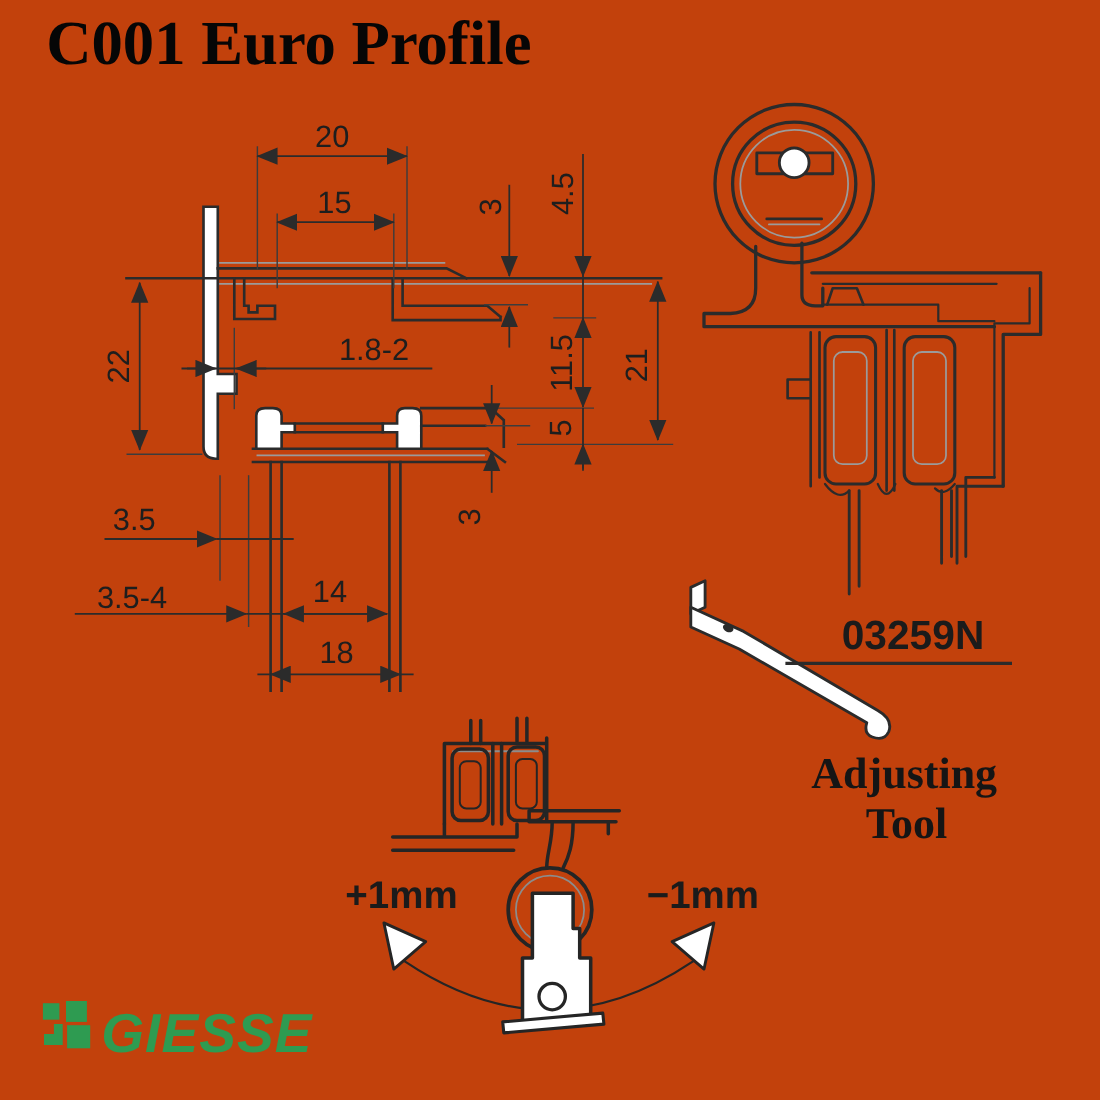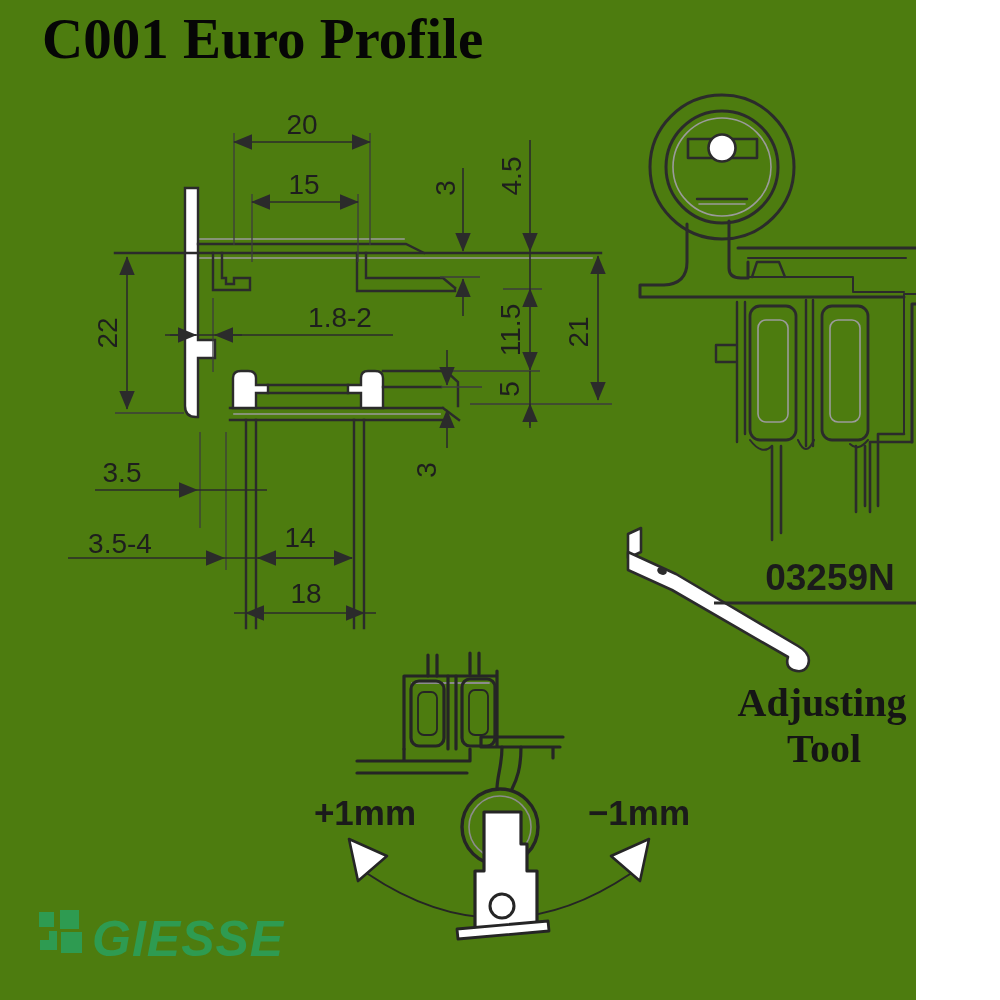--- a/index.html
+++ b/index.html
@@ -1,16 +1,16 @@
 <!DOCTYPE html>
 <html><head>
 <meta charset="utf-8">
 <style>
   html,body{margin:0;padding:0;background:#ffffff;}
-  #canvas{position:relative;width:916px;height:1000px;background:#4d7c0f;overflow:hidden;
+  #canvas{position:relative;width:1000px;height:1000px;background:#c2410c;overflow:hidden;
           font-family:"Liberation Sans", sans-serif;text-align:right;}
   svg text{user-select:none;}
   .dimtxt{font-family:"Liberation Sans", sans-serif;font-size:28px;fill:#1e1e1e;}
   .titletxt{font-family:"Liberation Serif", serif;font-weight:bold;font-size:57px;fill:#060606;}
   .parttxt{font-family:"Liberation Sans", sans-serif;font-weight:bold;font-size:37px;fill:#1b1b1b;}
   .captxt{font-family:"Liberation Serif", serif;font-weight:bold;font-size:40px;fill:#151515;}
   .adjtxt{font-family:"Liberation Sans", sans-serif;font-weight:bold;font-size:35px;fill:#1b1b1b;}
   .brandtxt{font-family:"Liberation Sans", sans-serif;font-weight:bold;font-style:italic;
             font-size:50px;letter-spacing:1px;}
 </style>

